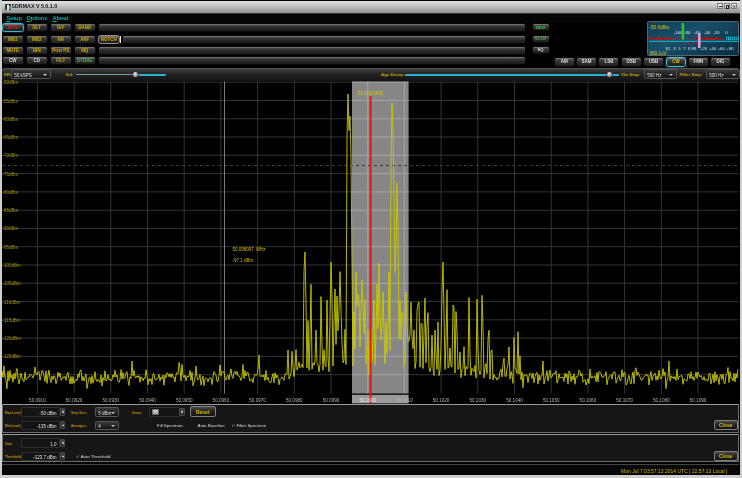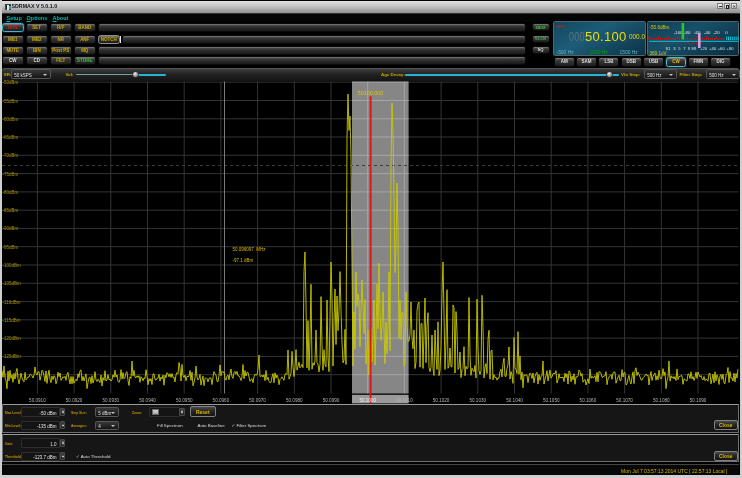--- a/index.html
+++ b/index.html
@@ -101,29 +101,20 @@
     <div class="btn white" style="left:553.8px;top:57.0px;width:20.9px;height:9.6px;">AM</div>
     <div class="btn white" style="left:576.14px;top:57.0px;width:20.9px;height:9.6px;">SAM</div>
     <div class="btn white" style="left:598.4799999999999px;top:57.0px;width:20.9px;height:9.6px;">LSB</div>
     <div class="btn white" style="left:620.8199999999999px;top:57.0px;width:20.9px;height:9.6px;">DSB</div>
     <div class="btn white" style="left:643.16px;top:57.0px;width:20.9px;height:9.6px;">USB</div>
     <div class="btn modesel" style="left:665.5px;top:57.0px;width:20.9px;height:9.6px;">CW</div>
     <div class="btn white" style="left:687.8399999999999px;top:57.0px;width:20.9px;height:9.6px;">FMN</div>
     <div class="btn white" style="left:710.18px;top:57.0px;width:20.9px;height:9.6px;">DIG</div>
 <div class="abs" style="left:120.4px;top:36.3px;width:1px;height:7px;background:#e8e8e8"></div>
 
-<div id="vfo">
-  <div class="abs" style="left:2px;top:2px;font-size:4.3px;font-weight:bold;color:#cc2020;">VFO</div>
-  <div class="abs" style="left:15px;top:7.6px;font-size:13px;color:#5d737d;letter-spacing:0.3px;transform:scaleX(0.70);transform-origin:0 0;">000</div>
-  <div class="abs" style="left:31px;top:7.6px;font-size:13px;color:#f0dc00;letter-spacing:0.3px;">50.100</div>
-  <div class="abs" style="left:75px;top:11px;font-size:6.4px;color:#f0dc00;">000.0</div>
-  <div class="abs" style="left:2.5px;top:28.8px;font-size:4.9px;color:#63b7c4;">-500 Hz</div>
-  <div class="abs" style="left:35.5px;top:28.8px;font-size:4.9px;color:#00a400;">1000 Hz</div>
-  <div class="abs" style="left:65.5px;top:28.8px;font-size:4.9px;color:#63b7c4;">1500 Hz</div>
-</div>
 <div id="smeter">
       <svg style="position:absolute;left:0;top:0" width="93" height="35" viewBox="0 0 93 35">
         <g font-family="Liberation Sans, sans-serif" font-size="4.3" fill="#e6e6e6" text-anchor="middle">
           <text x="30.2" y="11.6">-100</text>
           <text x="39.2" y="11.6">-80</text>
           <text x="49.2" y="11.6">-60</text>
           <text x="59.2" y="11.6">-40</text>
           <text x="68.5" y="11.6">-20</text>
           <text x="78.4" y="11.6">0</text>
         </g>

